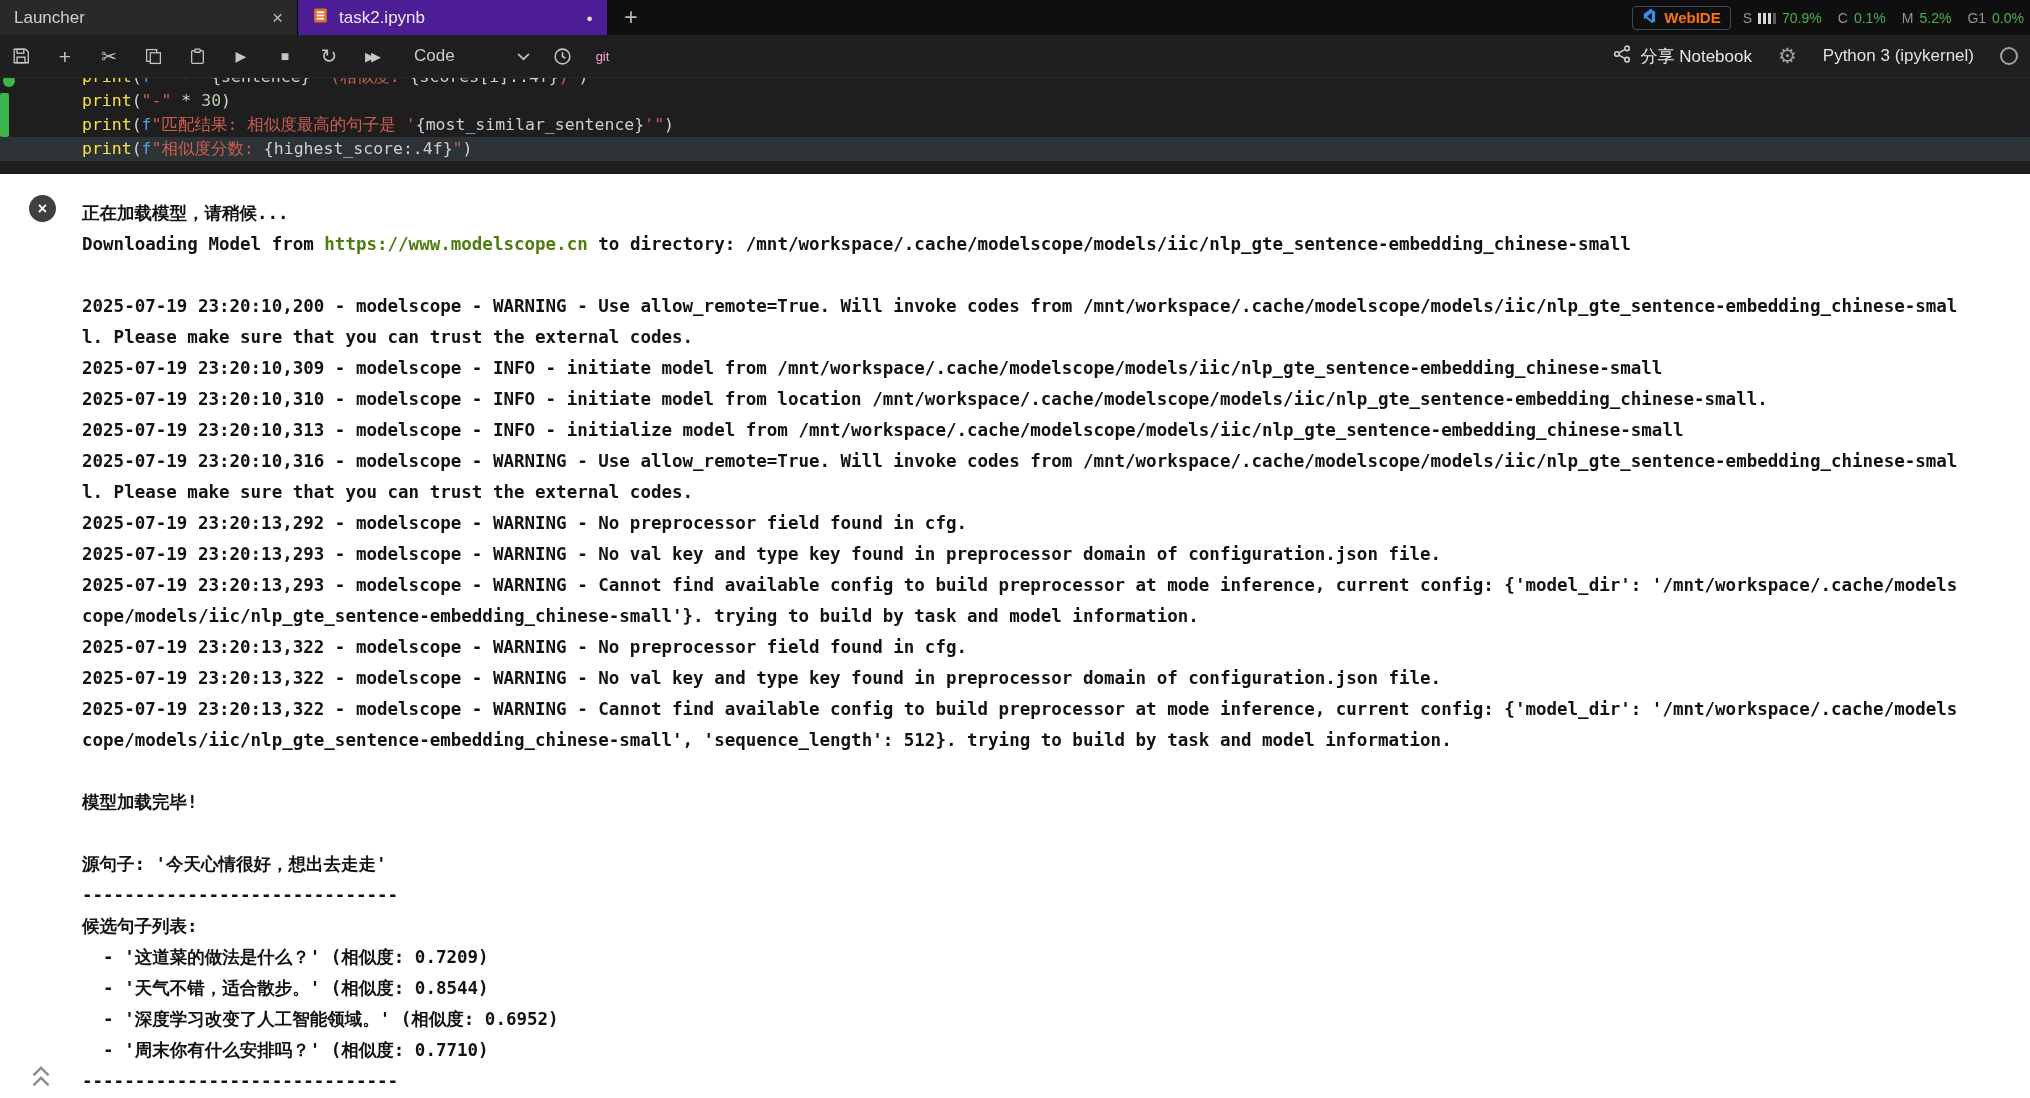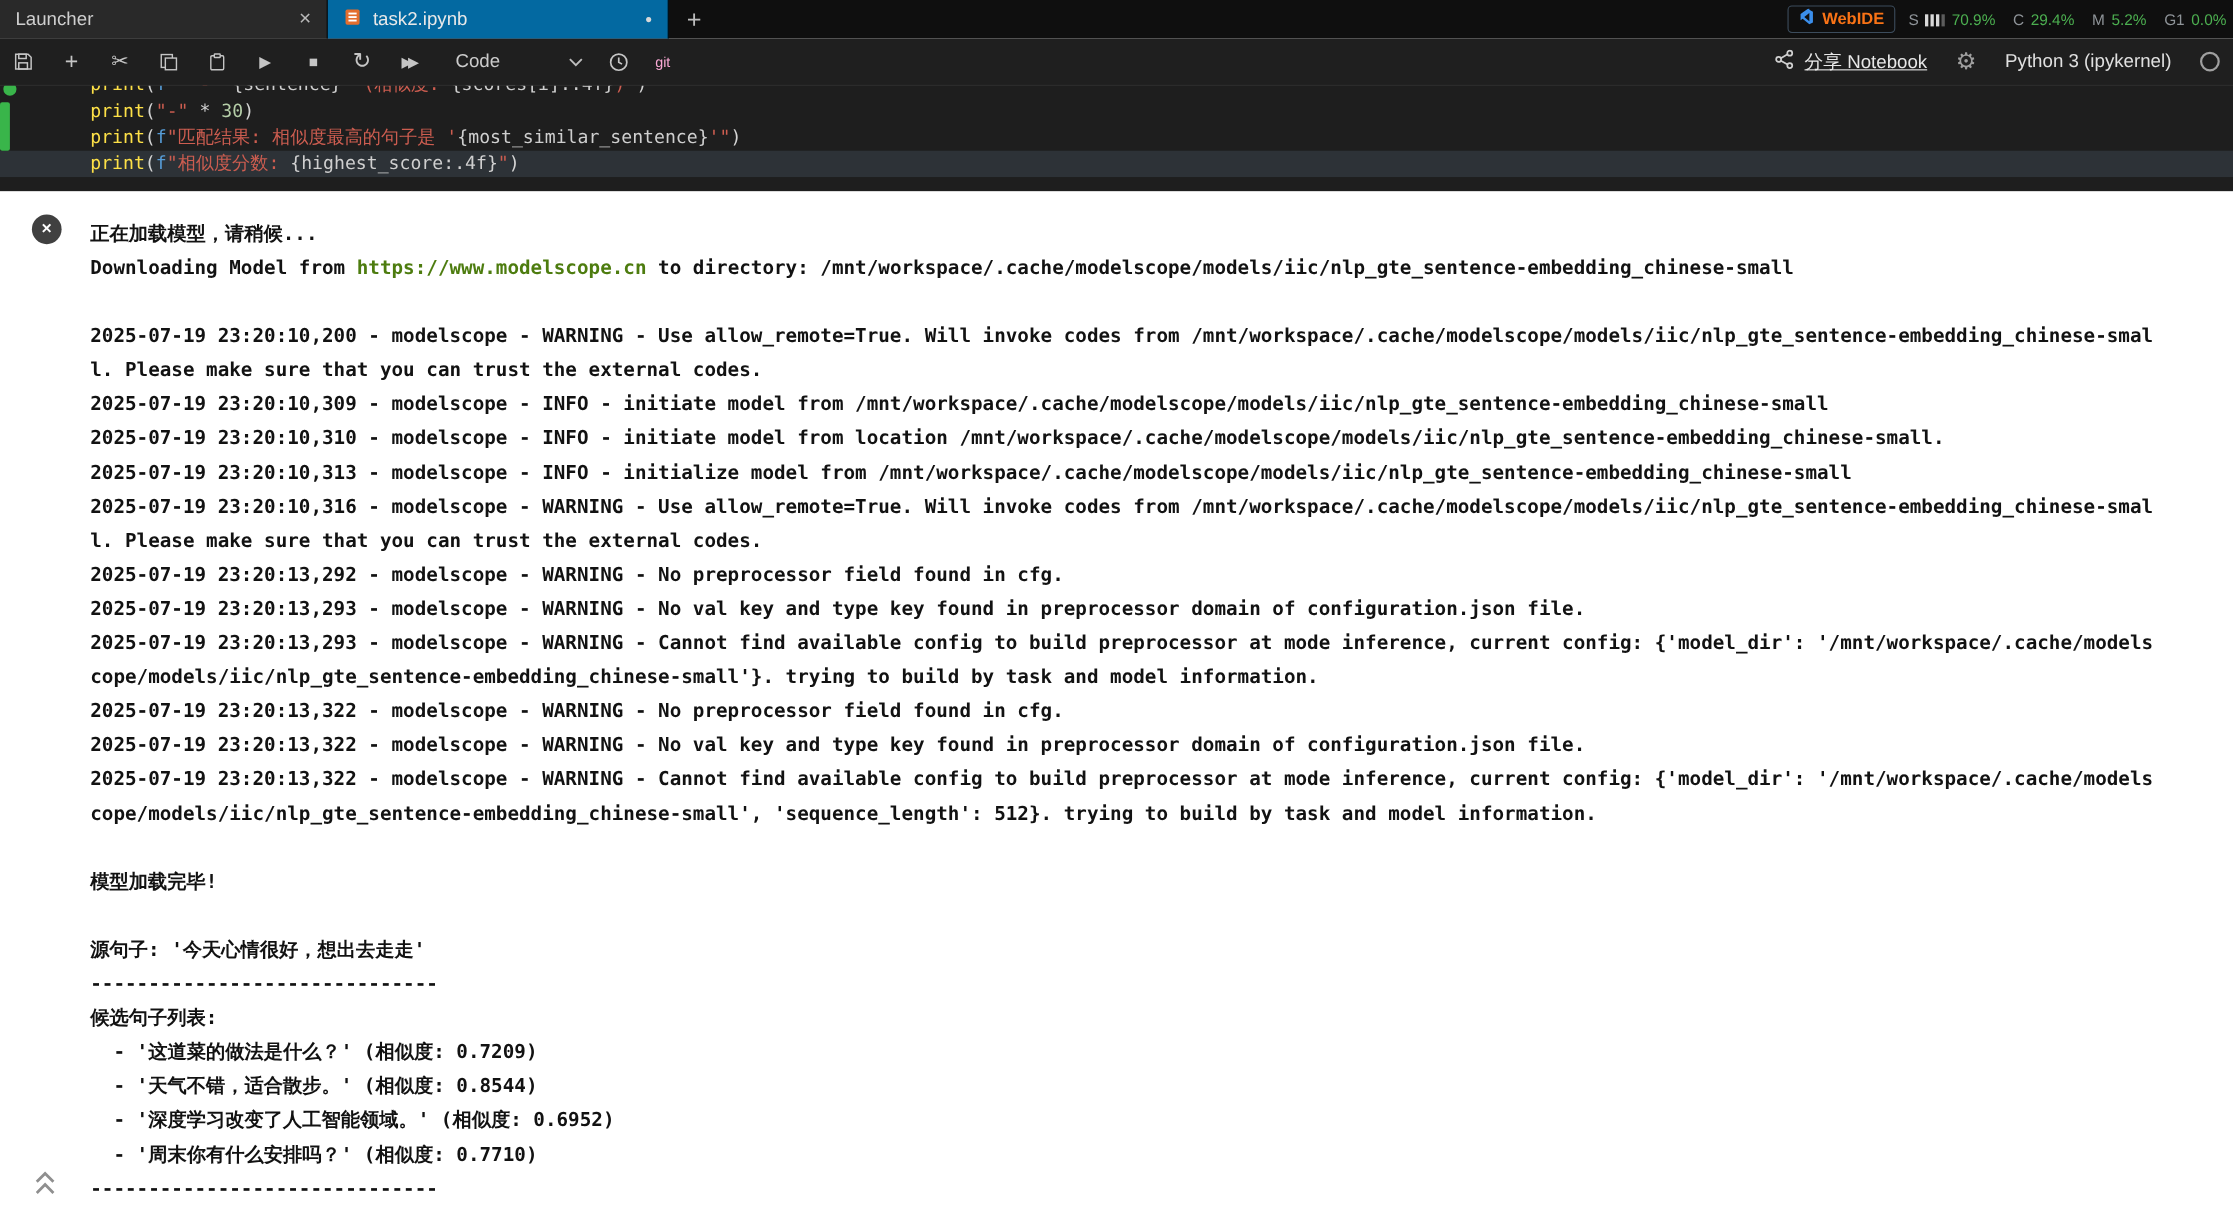--- a/index.html
+++ b/index.html
@@ -5,21 +5,21 @@
   * { margin:0; padding:0; box-sizing:border-box; }
   html,body { width:2030px; height:1098px; overflow:hidden; background:#ffffff;
               font-family:"Liberation Sans", sans-serif; }
   .app { position:relative; width:2030px; height:1098px; }
 
   
   .tabbar { height:35px; background:#0f0f0f; display:flex; align-items:stretch; }
   .tab { display:flex; align-items:center; gap:10px; padding:12px 14px; font-size:17px;
          color:#cfcfcf; border-right:1px solid #000; }
   .tab-launcher { width:298px; background:#292929; justify-content:space-between; }
-  .tab-active   { width:310px; background:#0369a1; color:#e9e9e9; }
+  .tab-active   { width:310px; background:#4c1d95; color:#e9e9e9; }
   .close-x { color:#b9b9b9; font-size:19px; line-height:1; }
   .dirty-dot { margin-left:auto; color:#d8d8d8; font-size:11px; }
   .newtab { width:46px; display:flex; align-items:center; justify-content:center;
             color:#bdbdbd; font-size:23px; }
   .tabbar-spacer { flex:1; }
   .webide-badge { display:flex; align-items:center; gap:7px; border:1px solid #3c4c5c;
                   border-radius:4px; padding:2px 9px; margin:4px 12px 4px 0;
                   color:#f97316; font-size:15px; font-weight:bold; align-self:center; }
   .stats { display:flex; align-items:center; gap:16px; padding-right:6px;
            font-size:14px; white-space:nowrap; }
@@ -34,21 +34,21 @@
   .toolbar { height:43px; background:#1f1f1f; border-bottom:1px solid #2a2a2a;
              display:flex; align-items:center; gap:22px; padding:0 10px; color:#c5c5c5; }
   .tbtn { width:22px; height:22px; display:flex; align-items:center; justify-content:center;
           font-size:17px; line-height:1; flex:0 0 auto; }
   .tbtn.small { font-size:14px; }
   .ffwd { letter-spacing:-4px; font-size:13px; padding-right:4px; }
   .cell-type { display:flex; align-items:center; margin-left:8px; color:#cccccc; font-size:17px; }
   .cell-type .chev { margin-left:62px; }
   .git-label { color:#f9a8d4; font-size:13px; }
   .tb-right { margin-left:auto; display:flex; align-items:center; gap:26px; padding-right:6px; }
-  .share-group { display:flex; align-items:center; gap:9px; color:#e8e8e8; font-size:17px;text-decoration:underline; }
+  .share-group { display:flex; align-items:center; gap:9px; color:#e8e8e8; font-size:17px; }
   .gear { font-size:21px; color:#9f9f9f; }
   .kernel-label { color:#e0e0e0; font-size:17px; }
   .kernel-circle { width:18px; height:18px; border:2px solid #a0a0a0; border-radius:50%;
                    flex:0 0 auto; margin-right:-4px; }
 
   
   .editor { position:relative; height:96px; background:#1e1e1e; overflow:hidden; }
   .code-scroll { margin-top:-13px; }
   .code-line { height:24px; line-height:24px; padding-left:82px; white-space:pre;
                font-family:"DejaVu Sans Mono", monospace; font-size:16.5px; color:#d4d4d4; }
@@ -113,21 +113,21 @@
           <span class="meter">
             <i></i>
             <i></i>
             <i></i>
             <i class="dim"></i>
           </span>
           <span class="stat-val">70.9%</span>
         </span>
         <span class="stat">
           <span class="stat-label">C</span>
-          <span class="stat-val">29.4%</span>
+          <span class="stat-val">0.1%</span>
         </span>
         <span class="stat">
           <span class="stat-label">M</span>
           <span class="stat-val">5.2%</span>
         </span>
         <span class="stat">
           <span class="stat-label">G1</span>
           <span class="stat-val">0.0%</span>
         </span>
       </div>

